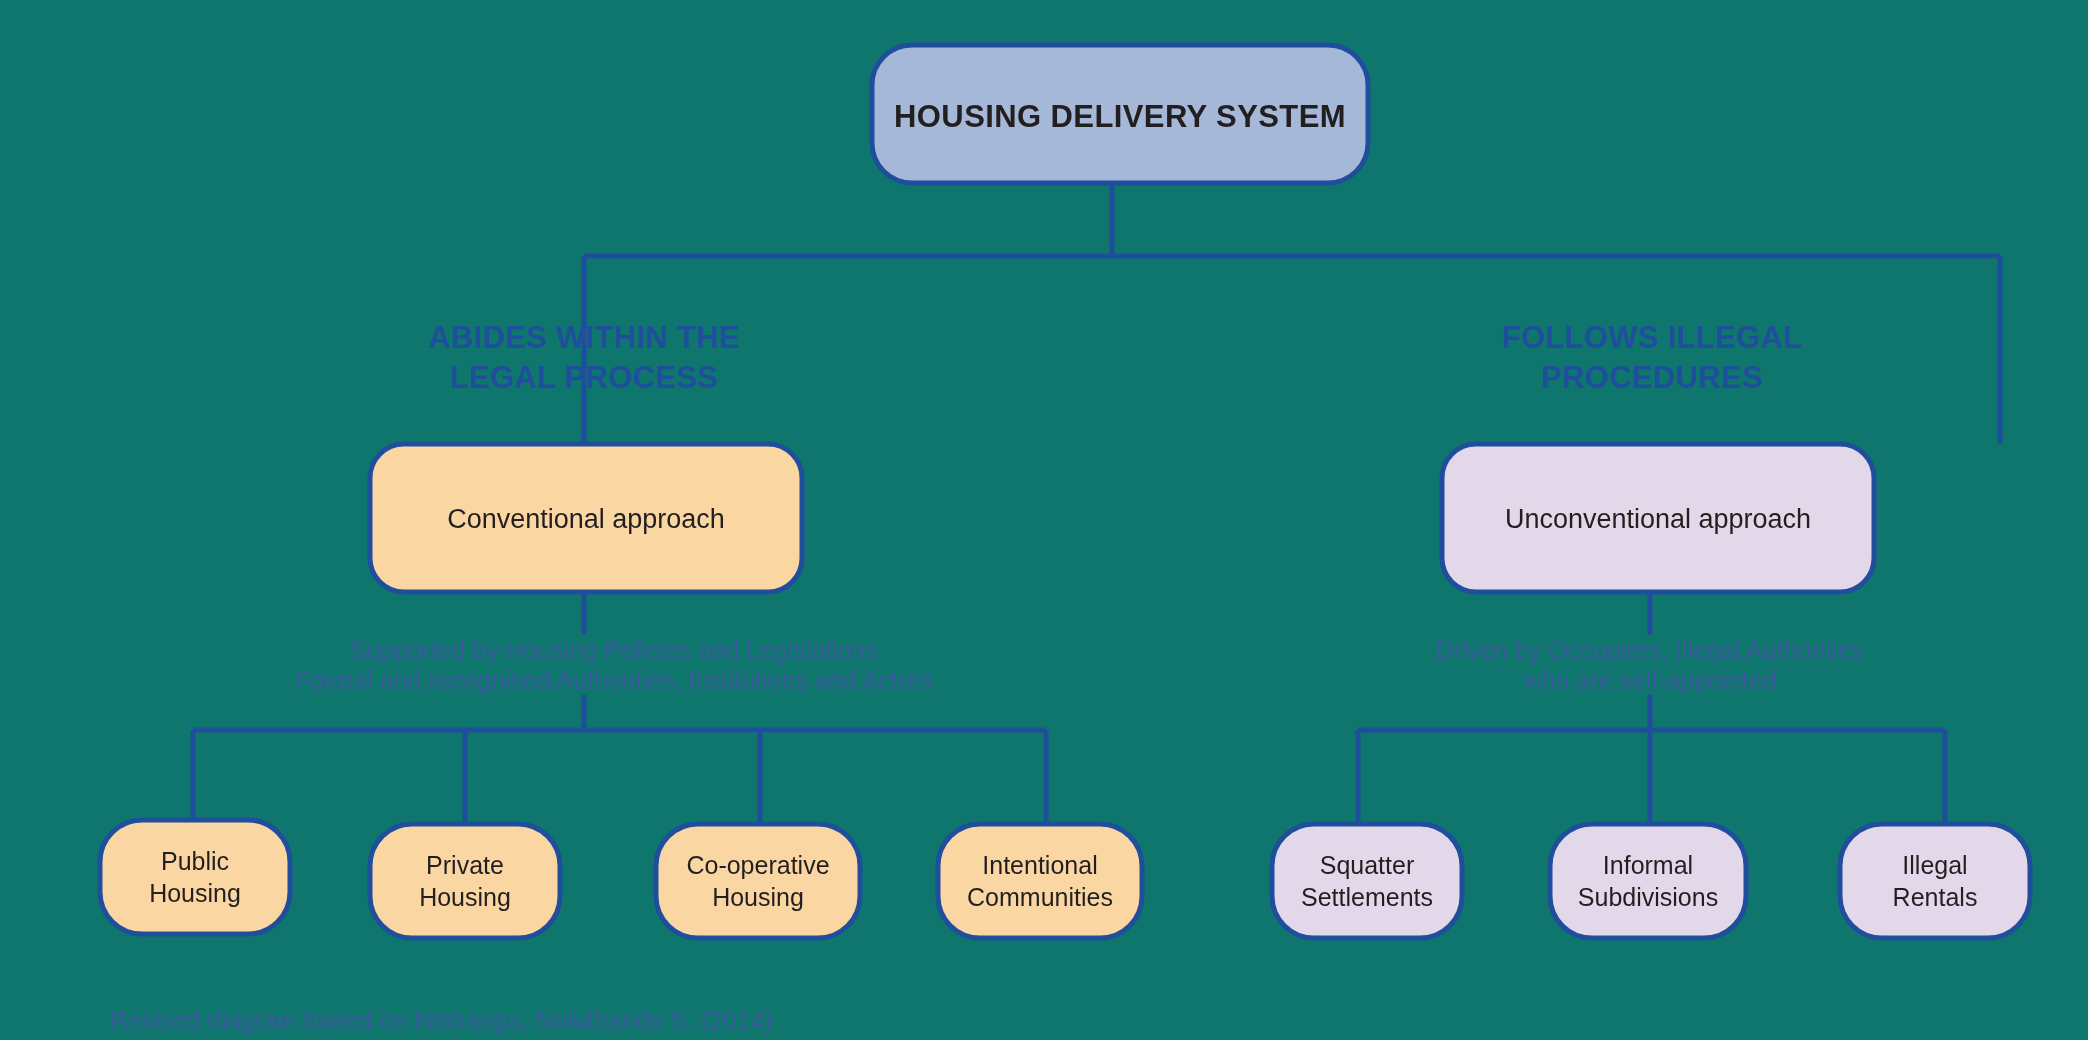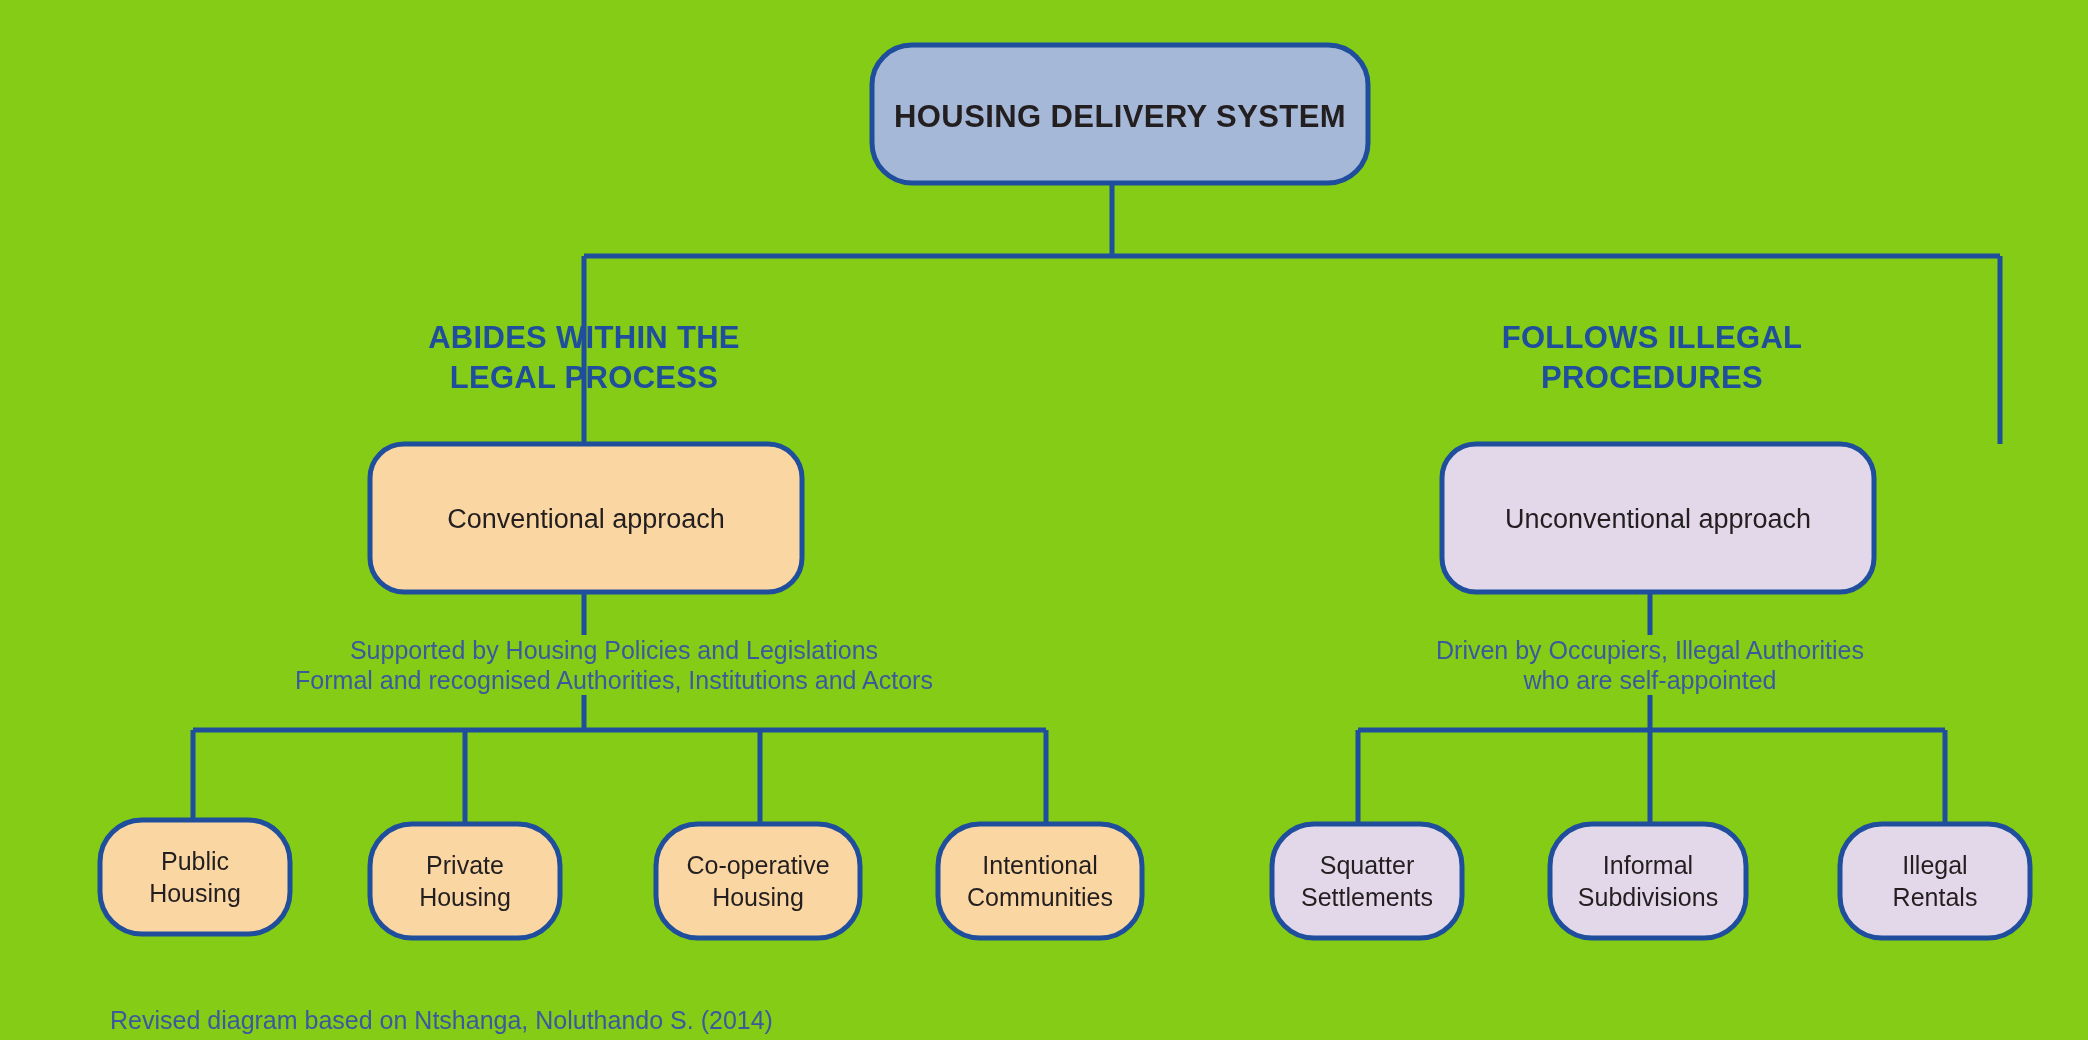--- a/index.html
+++ b/index.html
@@ -10,21 +10,21 @@
   body {
     width: 2088px;
     height: 1040px;
     font-family: "Liberation Sans", sans-serif;
     overflow: hidden;
   }
   #diagram-root {
     position: relative;
     width: 2088px;
     height: 1040px;
-    background: #84cc16;
+    background: #0f766e;
   }
   svg.diagram {
     display: block;
     width: 2088px;
     height: 1040px;
   }
   .node-shape {
     stroke: #1f4e9c;
     stroke-width: 5;
   }

